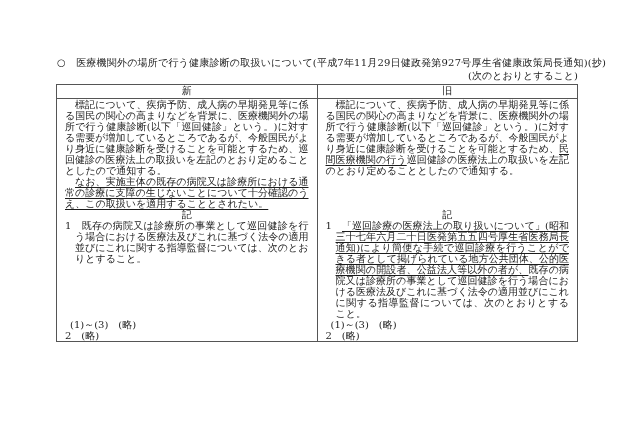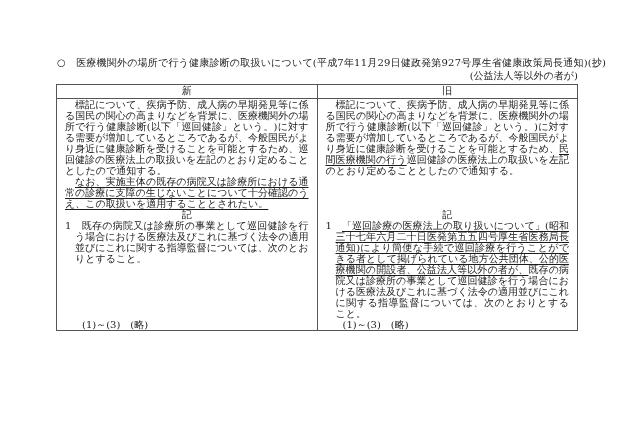--- a/index.html
+++ b/index.html
@@ -43,29 +43,29 @@
     height: 13px;
     padding: 0;
   }
   p { margin: 0; text-align: justify; }
   .indent { text-indent: 1em; }
   .gap-top { }
   .pad-top { padding-top: 1px; }
   .u { text-decoration: underline; text-underline-offset: 2px; }
   .ki { text-align: center; }
   .item { padding-left: 1em; text-indent: -1em; }
-  .omit { padding-left: 0.5em; margin-left: 12px; }
+  .omit { padding-left: 0.5em; }
   .row-bottom td { padding-bottom: 2px; }
 </style>
 </head>
 <body>
 
 <div class="title-row">○　医療機関外の場所で行う健康診断の取扱いについて(平成7年11月29日健政発第927号厚生省健康政策局長通知)(抄)</div>
 
-<div class="note-row">(公益法人等以外の者が)</div>
+<div class="note-row">(次のとおりとすること)</div>
 
 <table class="cmp">
   <thead>
     <tr>
       <th>新</th>
       <th>旧</th>
     </tr>
   </thead>
   <tbody>
     <tr>
@@ -98,14 +98,22 @@
 
     <tr>
       <td>
         <p class="omit">(1)～(3)　(略)</p>
       </td>
       <td>
         <p class="omit">(1)～(3)　(略)</p>
       </td>
     </tr>
 
+    <tr class="row-bottom">
+      <td>
+        <p>2　(略)</p>
+      </td>
+      <td>
+        <p>2　(略)</p>
+      </td>
+    </tr>
   </tbody>
 </table>
 
 </body></html>

